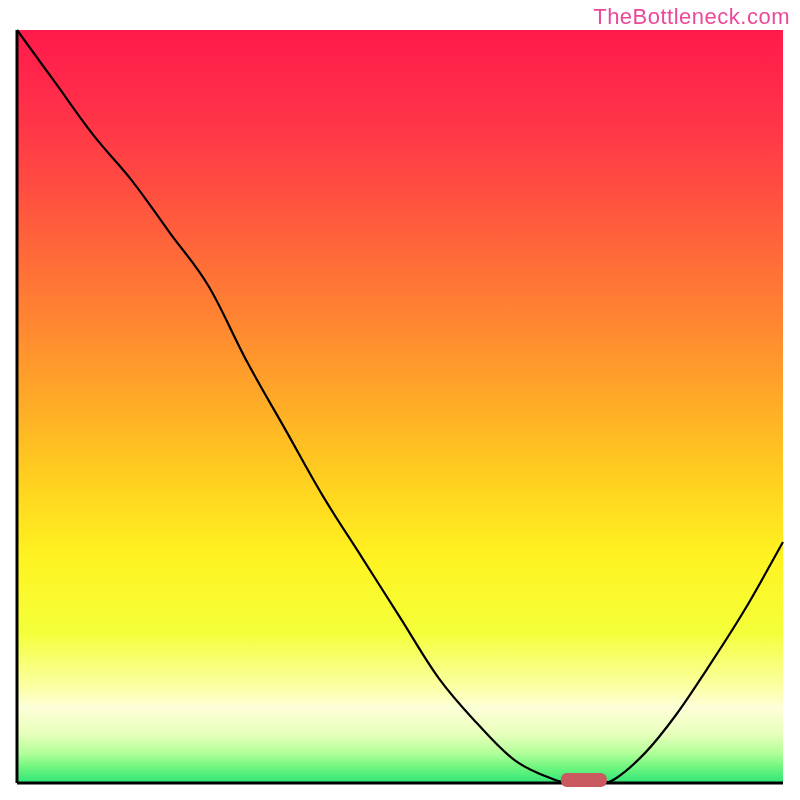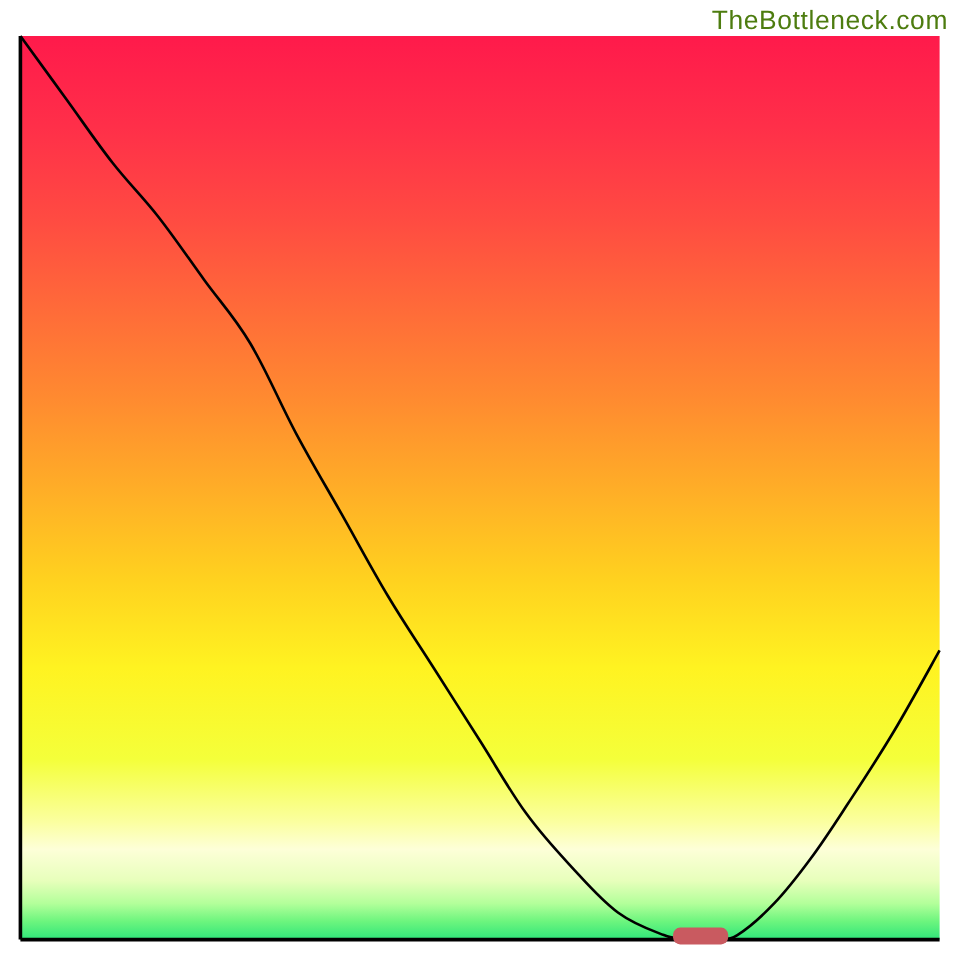--- a/index.html
+++ b/index.html
@@ -13,21 +13,21 @@
   }
   .figure {
     width: 800px;
     height: 800px;
     position: relative;
   }
   .watermark {
     position: absolute;
     top: 4px;
     right: 10px;
-    color: #4d7c0f;
+    color: #ec4899;
     font-size: 22px;
     letter-spacing: 0.5px;
     font-weight: 400;
     margin-left: 45px;
   }
   svg {
     display: block;
   }
 </style>
 </head>

